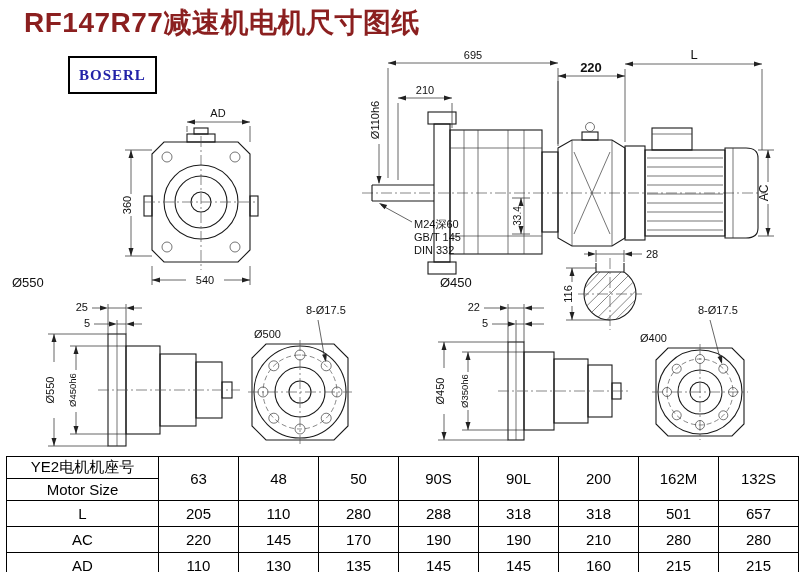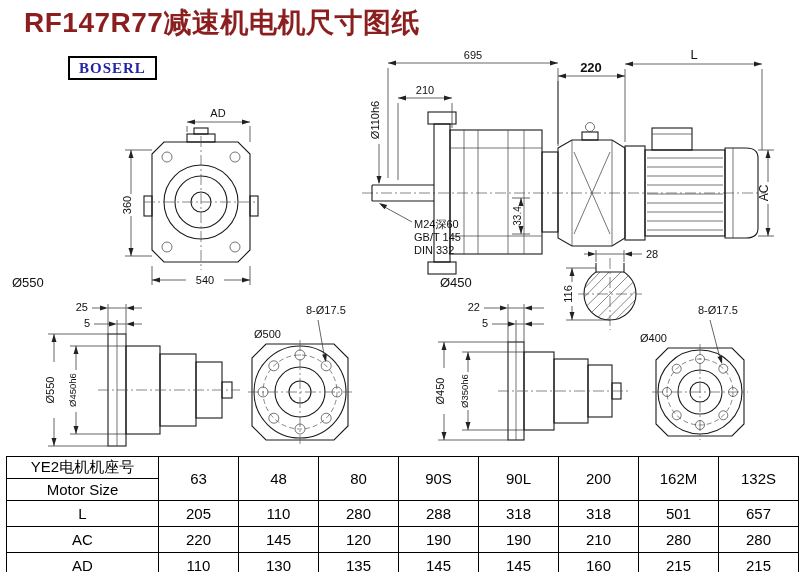--- a/index.html
+++ b/index.html
@@ -1,20 +1,20 @@
 <!DOCTYPE html>
 <html><head>
 <meta charset="utf-8">
 <style>
   html,body{margin:0;padding:0;}
   body{width:800px;height:572px;position:relative;background:#fff;overflow:hidden;
        font-family:"Liberation Sans",sans-serif;}
   .page-title{position:absolute;left:8px;top:4px;font-size:28px;font-weight:bold;
        color:#8b1f1f;letter-spacing:.5px;white-space:nowrap;margin-left:16px;}
-  .logo-box{position:absolute;left:68px;top:56px;border:2px solid #000;padding:0 9px;
+  .logo-box{position:absolute;left:68px;top:56px;border:2px solid #000;padding:7px 9px;
        font-family:"Liberation Serif",serif;font-weight:bold;font-size:15px;color:#2323a8;
        line-height:20px;letter-spacing:1px;}
   svg.drawing{position:absolute;left:0;top:0;}
   svg text{fill:#111;stroke:none;font-family:"Liberation Sans",sans-serif;}
   .ln{fill:none;stroke:#1a1a1a;stroke-width:1.1;}
   .lt{fill:none;stroke:#3a3a3a;stroke-width:.7;}
   .cl{fill:none;stroke:#555;stroke-width:.7;stroke-dasharray:11 3 2 3;}
   .bc{fill:none;stroke:#555;stroke-width:.7;stroke-dasharray:5 3;}
   .dim{fill:none;stroke:#333;stroke-width:.75;}
   .ht{fill:none;stroke:#555;stroke-width:.7;}
@@ -264,21 +264,21 @@
     <col style="width:80px">
       <col style="width:80px">
       <col style="width:80px">
       <col style="width:80px">
   </colgroup>
   <tbody>
     <tr class="hdr">
       <td>YE2电机机座号</td>
       <td rowspan="2">63</td>
       <td rowspan="2">48</td>
-      <td rowspan="2">80</td>
+      <td rowspan="2">50</td>
       <td rowspan="2">90S</td>
       <td rowspan="2">90L</td>
       <td rowspan="2">200</td>
       <td rowspan="2">162M</td>
       <td rowspan="2">132S</td>
     </tr>
     <tr class="hdr">
       <td>Motor Size</td>
     </tr>
     <tr>
@@ -289,21 +289,21 @@
       <td>288</td>
       <td>318</td>
       <td>318</td>
       <td>501</td>
       <td>657</td>
     </tr>
     <tr>
       <td>AC</td>
       <td>220</td>
       <td>145</td>
-      <td>120</td>
+      <td>170</td>
       <td>190</td>
       <td>190</td>
       <td>210</td>
       <td>280</td>
       <td>280</td>
     </tr>
     <tr>
       <td>AD</td>
       <td>110</td>
       <td>130</td>

